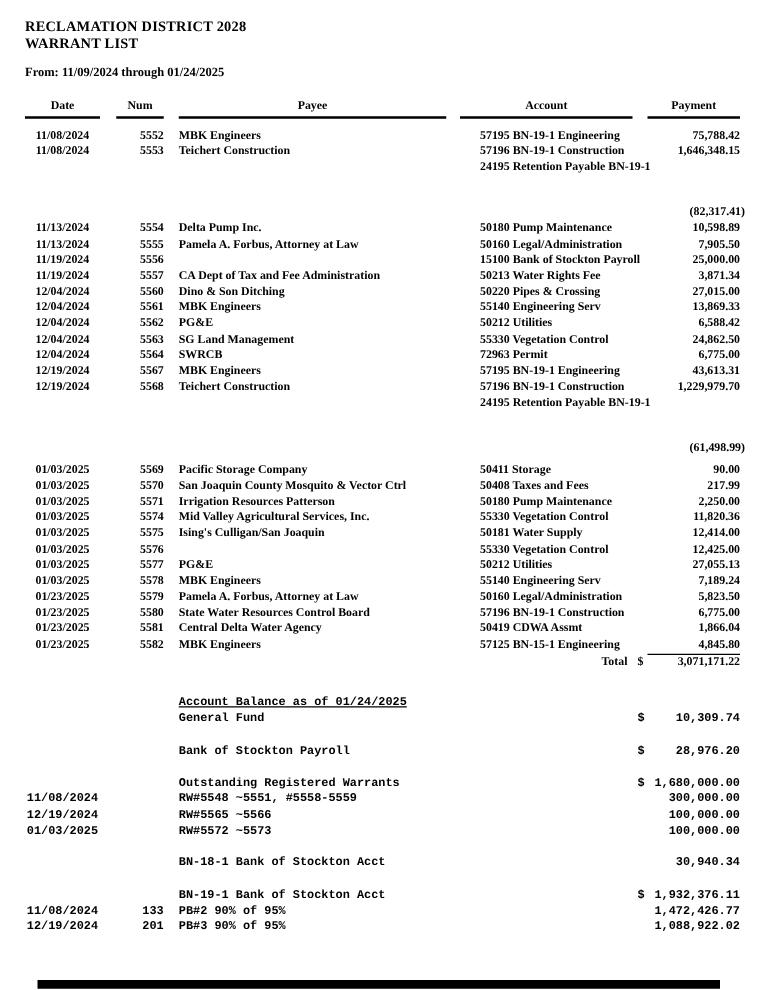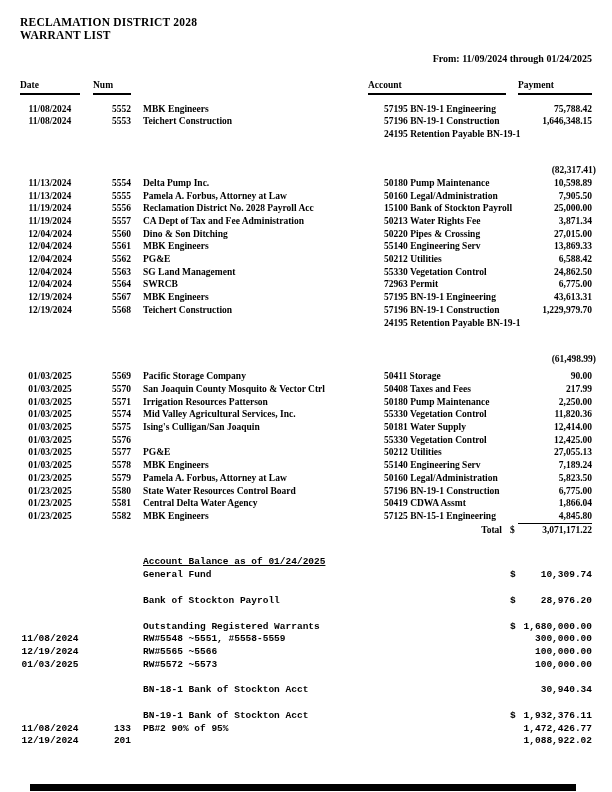--- a/index.html
+++ b/index.html
@@ -3,36 +3,36 @@
 <meta charset="utf-8">
 <style>
   html,body { margin:0; padding:0; background:#ffffff; }
   .page {
     position:relative; width:612px; height:792px; margin:0 auto;
     background:#ffffff; color:#000;
     font-family:"Liberation Serif", serif; font-weight:bold;
     box-sizing:border-box; padding:16px 20px 0 20px; overflow:hidden;
   }
   .title-block { font-size:11.5px; line-height:13px; letter-spacing:0.2px; }
-  .daterange { font-size:10px; margin-top:11px;text-align:right; }
+  .daterange { font-size:10px; margin-top:11px; }
 
   .trow {
     display:grid;
     grid-template-columns:60px 13px 38px 12px 214px 11px 138px 12px 74px;
     font-size:9.5px; line-height:12.7px;
   }
   .c-date    { grid-column:1; text-align:center; white-space:nowrap; }
   .c-num     { grid-column:3; text-align:right; white-space:nowrap; }
   .c-payee   { grid-column:5; white-space:nowrap; }
   .c-account { grid-column:7; padding-left:16px; white-space:nowrap; }
   .c-payment { grid-column:9; text-align:right; position:relative; white-space:nowrap; }
   .c-total-label { grid-column:7; text-align:right; padding-right:4px; }
 
   .thead { margin-top:15px; }
-  .thead .hcell { text-align:left; border-bottom:2.5px solid #000; padding-bottom:1px; }
+  .thead .hcell { text-align:center; border-bottom:2.5px solid #000; padding-bottom:1px; }
   .thead .c-account { padding-left:0; }
 
   #warrant-rows { margin-top:8px; }
   .neg { margin-right:-4px;margin-top:36px; }
   .u-bottom { border-bottom:1px solid #000; }
   .spacer-top { margin-top:5px; }
 
   .dollar { position:absolute; left:-8px; }
 
   #balance-rows { margin-top:20px;font-family:Liberation Mono, monospace; }
@@ -49,20 +49,21 @@
   <div class="title-block">
     <div>RECLAMATION DISTRICT 2028</div>
     <div>WARRANT LIST</div>
   </div>
 
   <div class="daterange">From: 11/09/2024 through 01/24/2025</div>
 
   <div class="trow thead">
     <span class="hcell c-date">Date</span>
     <span class="hcell c-num">Num</span>
+    <span class="hcell c-payee">Payee</span>
     <span class="hcell c-account">Account</span>
     <span class="hcell c-payment">Payment</span>
   </div>
 
   <div id="warrant-rows">
       <div class="trow">
         <span class="c-date">11/08/2024</span>
         <span class="c-num">5552</span>
         <span class="c-payee">MBK Engineers</span>
         <span class="c-account">57195 BN-19-1 Engineering</span>
@@ -92,21 +93,20 @@
       <div class="trow">
         <span class="c-date">11/13/2024</span>
         <span class="c-num">5555</span>
         <span class="c-payee">Pamela A. Forbus, Attorney at Law</span>
         <span class="c-account">50160 Legal/Administration</span>
         <span class="c-payment">7,905.50</span>
       </div>
       <div class="trow">
         <span class="c-date">11/19/2024</span>
         <span class="c-num">5556</span>
-        <span class="c-payee">Reclamation District No. 2028 Payroll Acc</span>
         <span class="c-account">15100 Bank of Stockton Payroll</span>
         <span class="c-payment">25,000.00</span>
       </div>
       <div class="trow">
         <span class="c-date">11/19/2024</span>
         <span class="c-num">5557</span>
         <span class="c-payee">CA Dept of Tax and Fee Administration</span>
         <span class="c-account">50213 Water Rights Fee</span>
         <span class="c-payment">3,871.34</span>
       </div>
@@ -300,18 +300,19 @@
       </div>
       <div class="trow">
         <span class="c-date">11/08/2024</span>
         <span class="c-num">133</span>
         <span class="c-payee">PB#2 90% of 95%</span>
         <span class="c-payment">1,472,426.77</span>
       </div>
       <div class="trow">
         <span class="c-date">12/19/2024</span>
         <span class="c-num">201</span>
+        <span class="c-payee">PB#3 90% of 95%</span>
         <span class="c-payment">1,088,922.02</span>
       </div>
     </div>
 
   <div class="bottom-bar"></div>
 </div>
 
 </body></html>

